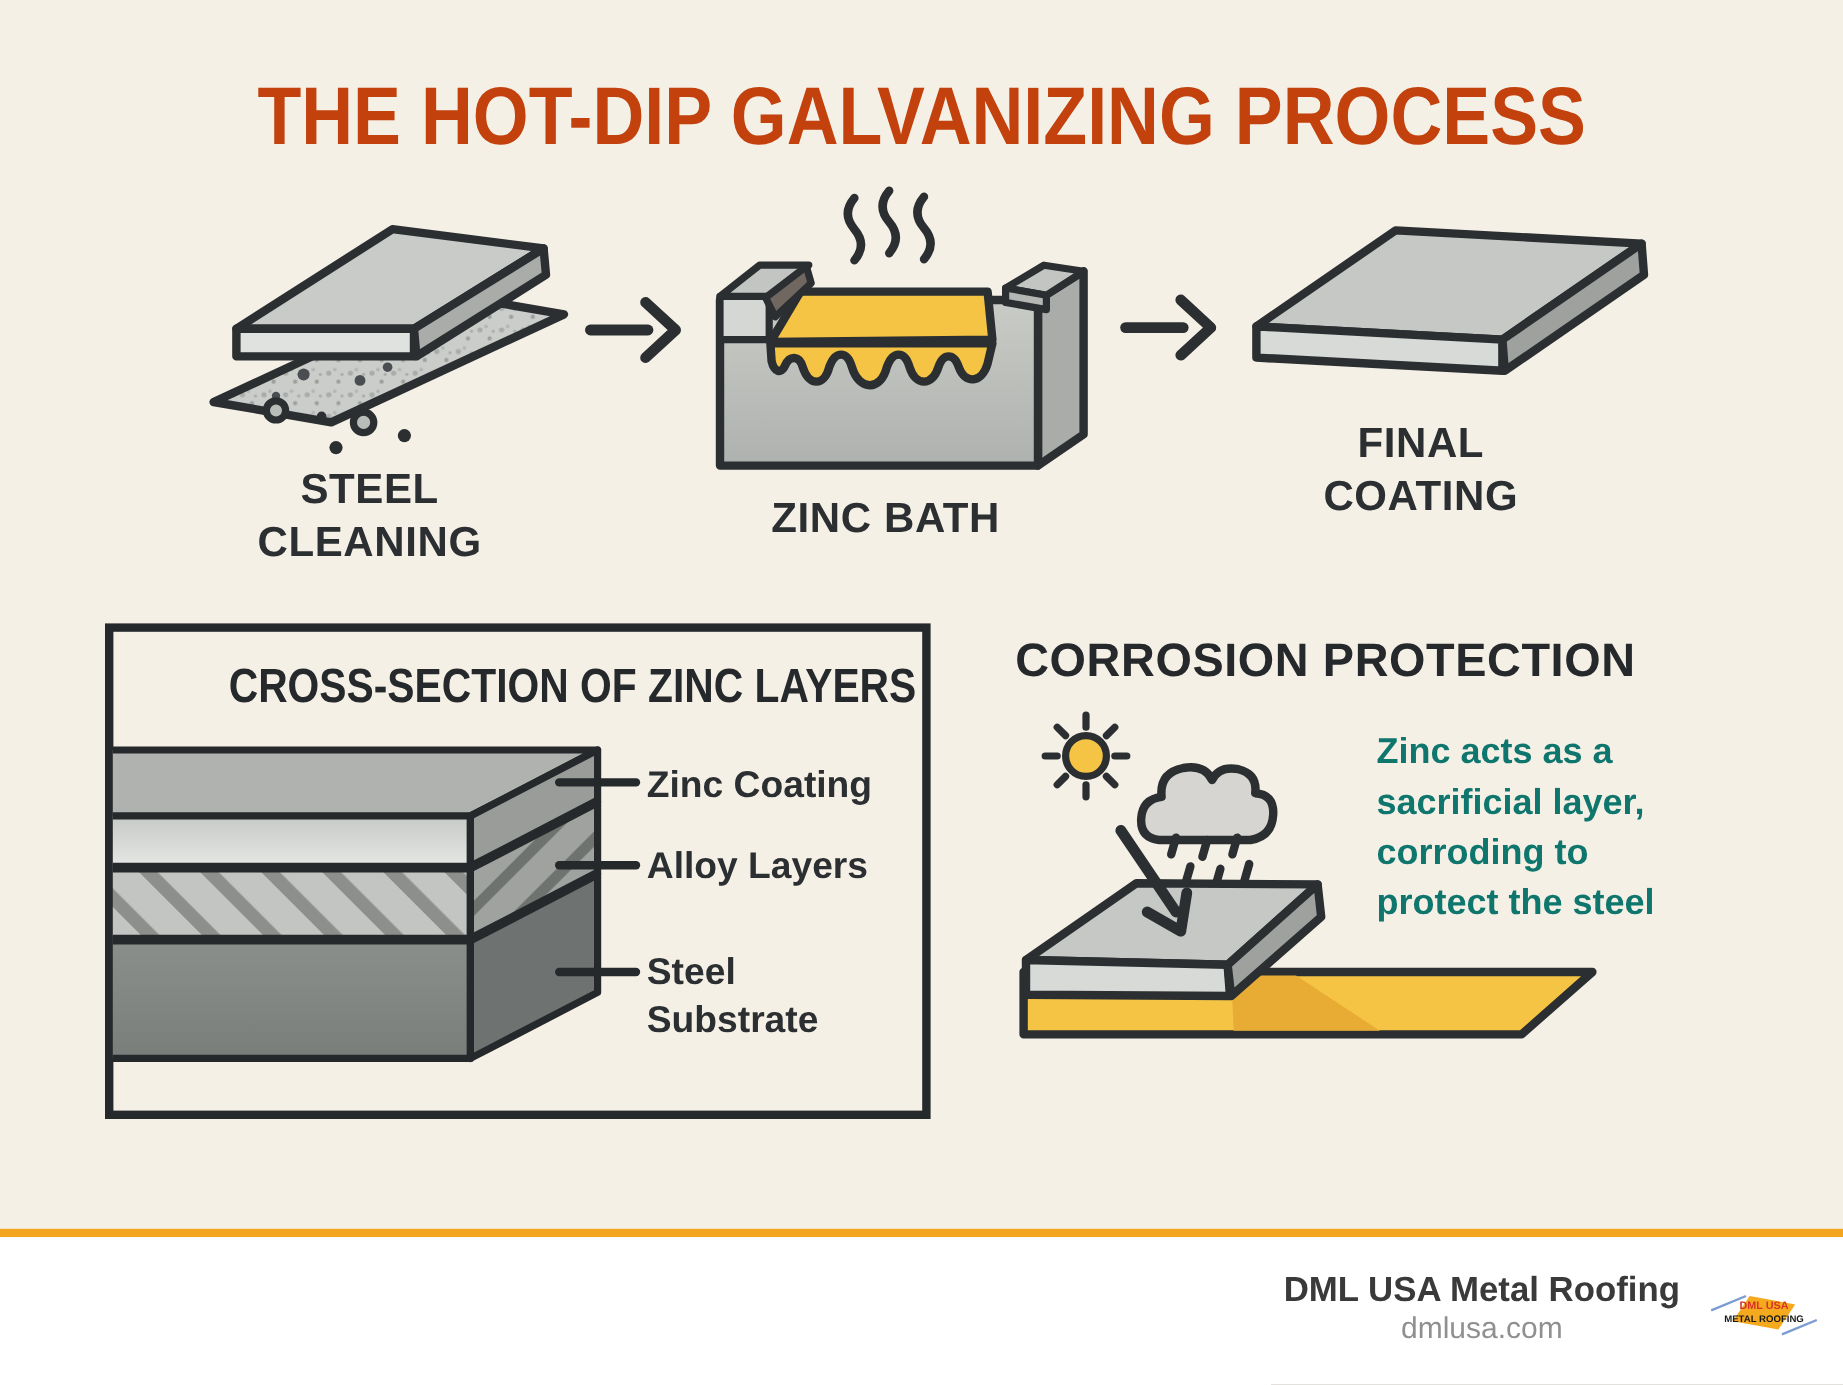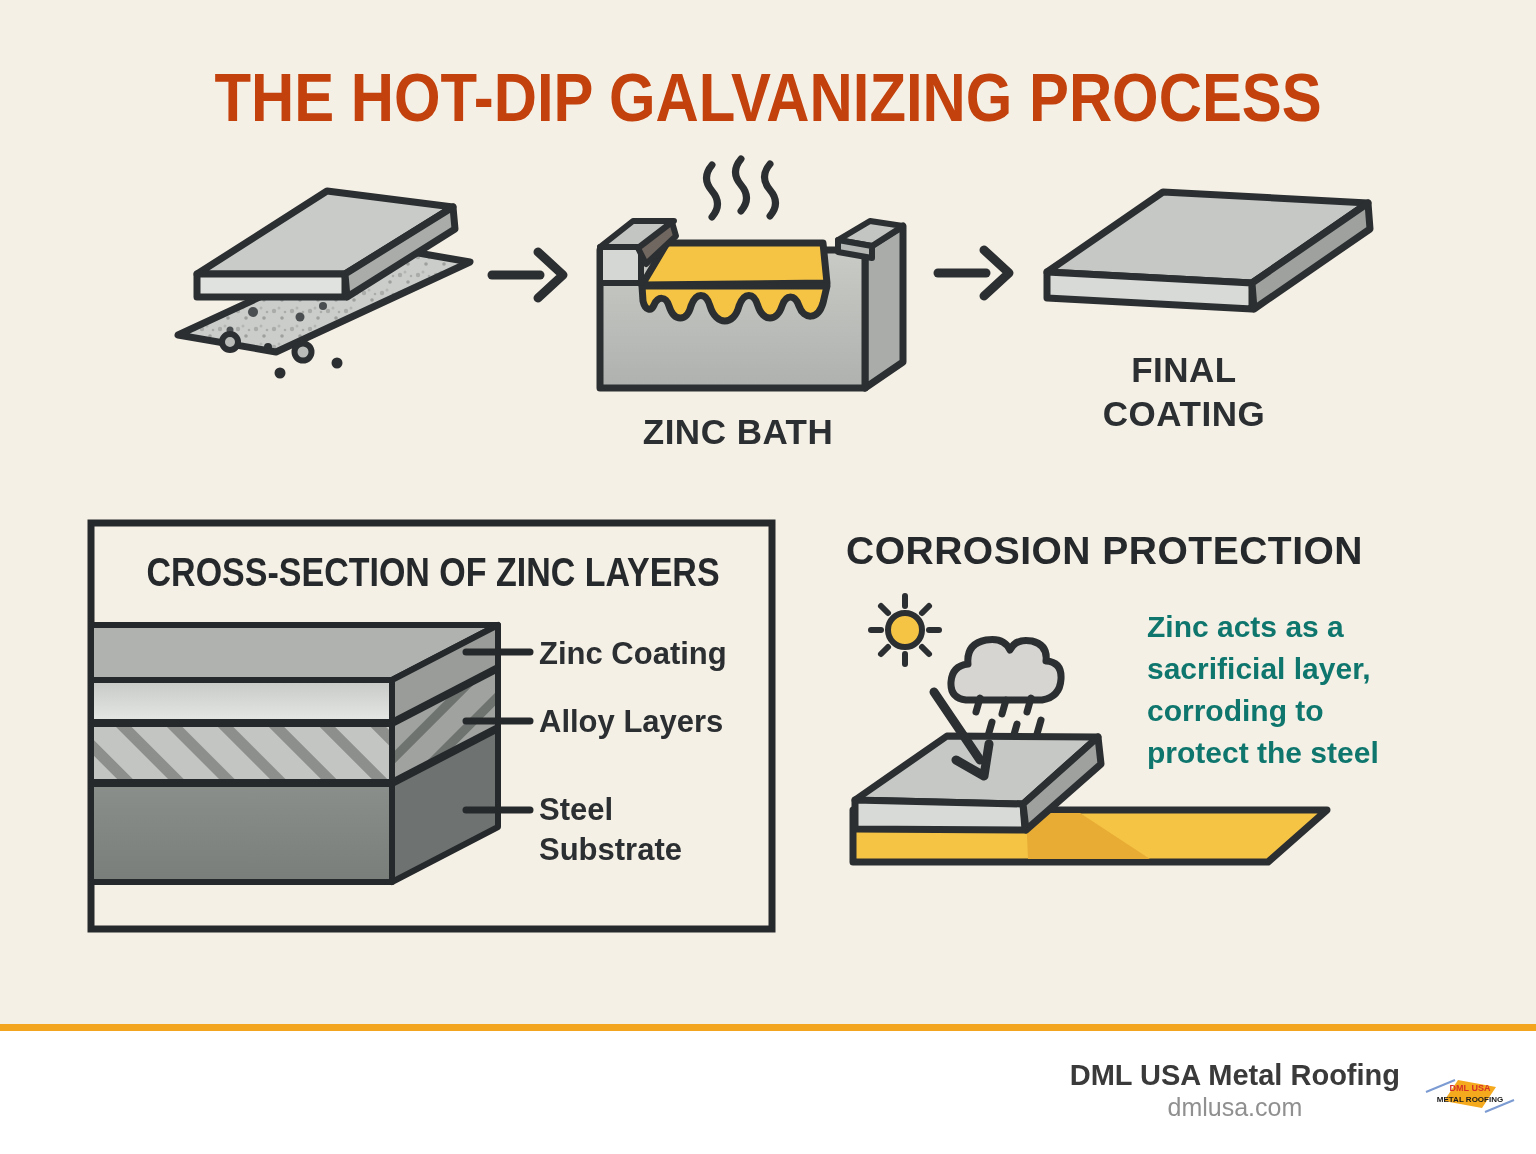--- a/index.html
+++ b/index.html
@@ -21,21 +21,21 @@
   .title .squeeze{display:inline-block;transform:scaleX(.88);transform-origin:center;}
   .step-label{
     position:absolute;text-align:center;font-weight:800;
     font-size:35px;line-height:44px;letter-spacing:.5px;color:#2B2F31;
   }
   #lbl-steel{left:183px;top:386px;width:250px;}
   #lbl-zinc{left:608px;top:410px;width:260px;}
   #lbl-final{left:1058px;top:348px;width:252px;}
   .xsection-title{
     position:absolute;left:96px;top:550px;width:666px;text-align:center;
-    font-size:40px;font-weight:800;color:#26292B;white-space:nowrap;
+    font-size:40px;font-weight:800;color:#26292B;white-space:nowrap;padding-left:44px;
   }
   .xsection-title .squeeze{display:inline-block;transform:scaleX(.85);transform-origin:center;}
   .layer-label{
     position:absolute;font-size:31px;font-weight:700;color:#2B2F31;line-height:40px;
   }
   #lbl-zinc-coating{left:539px;top:634px;}
   #lbl-alloy-layers{left:539px;top:702px;}
   #lbl-steel-substrate{left:539px;top:790px;width:175px;}
   .corrosion-title{
     position:absolute;left:846px;top:529px;font-size:39px;font-weight:800;
@@ -245,20 +245,21 @@
 
       <g stroke-width="9" stroke-linecap="round" fill="none">
         <line x1="934" y1="692" x2="980" y2="760"></line>
         <polyline points="956,760 984,776 989,744"></polyline>
       </g>
     </g>
   </svg>
 
   <h1 class="title"><span class="squeeze">THE HOT-DIP GALVANIZING PROCESS</span></h1>
 
+  <div class="step-label" id="lbl-steel">STEEL CLEANING</div>
   <div class="step-label" id="lbl-zinc">ZINC BATH</div>
   <div class="step-label" id="lbl-final">FINAL COATING</div>
 
   <div class="xsection-title">
     <span class="squeeze">CROSS-SECTION OF ZINC LAYERS</span>
   </div>
   <div class="layer-label" id="lbl-zinc-coating">Zinc Coating</div>
   <div class="layer-label" id="lbl-alloy-layers">Alloy Layers</div>
   <div class="layer-label" id="lbl-steel-substrate">Steel Substrate</div>
 

